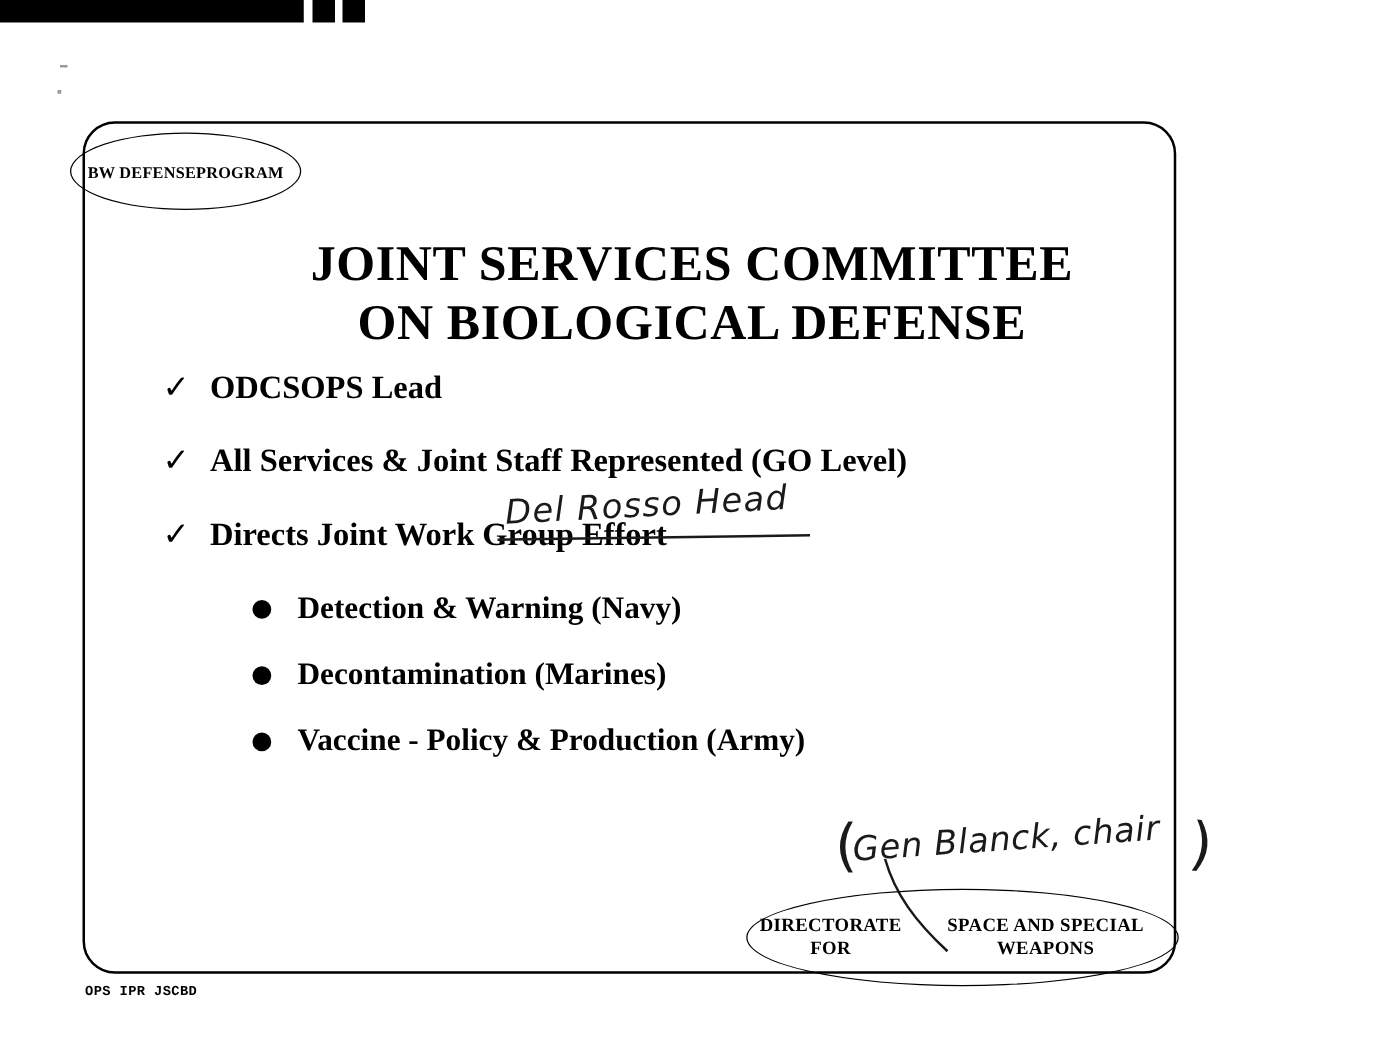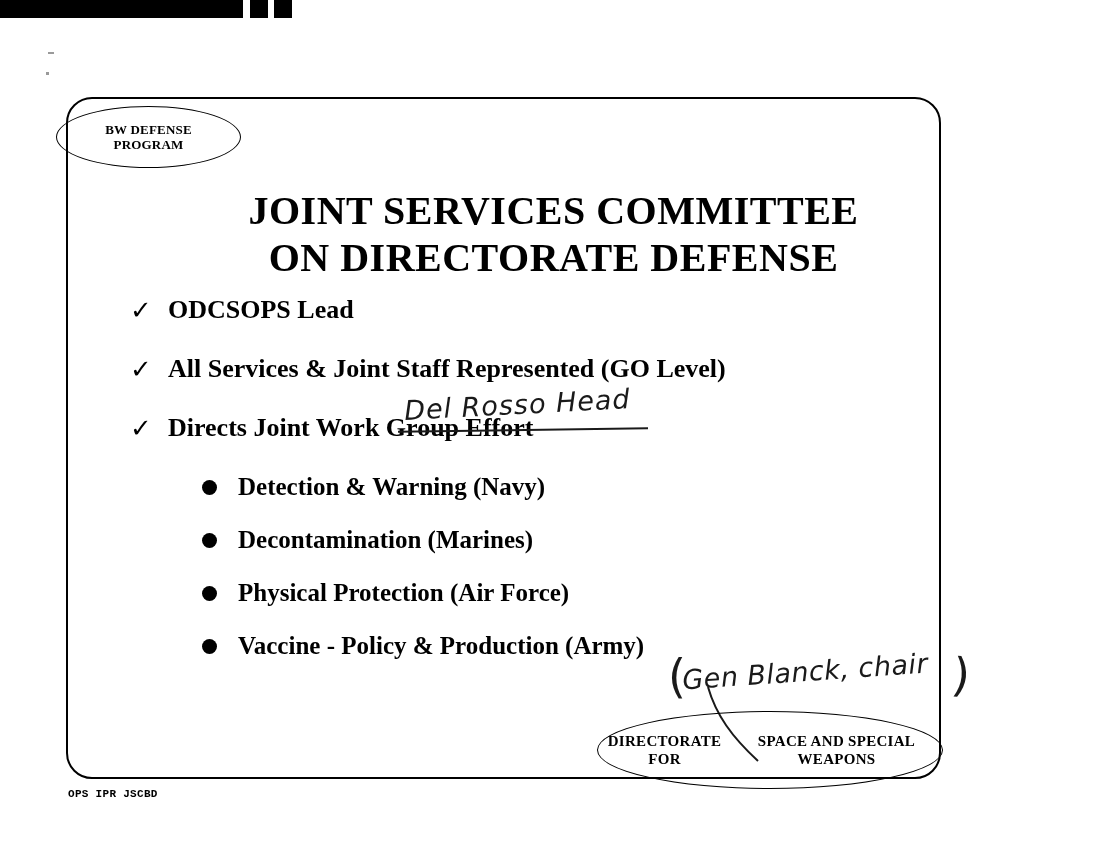--- a/index.html
+++ b/index.html
@@ -65,21 +65,20 @@
   #bw-oval {
     position: absolute;
     left: 56px;
     top: 106px;
     width: 185px;
     height: 62px;
     border: 1.6px solid #000000;
     border-radius: 50%;
     box-sizing: border-box;
     display: flex;
-    flex-direction: column;
     align-items: center;
     justify-content: center;
     font-family: "Liberation Serif", serif;
     font-weight: bold;
     font-size: 13px;
     line-height: 15px;
     letter-spacing: 0.2px;
     text-align: center;
   }
 
@@ -241,21 +240,21 @@
 <div class="speck" style="left:48px;top:52px;width:6px;height:2px;"></div>
 <div class="speck" style="left:46px;top:72px;width:3px;height:3px;"></div>
 <div class="speck" style="left:836px;top:148px;width:3px;height:3px;"></div>
 <div class="speck" style="left:864px;top:519px;width:3px;height:6px;"></div>
 <div class="speck" style="left:316px;top:756px;width:8px;height:2px;"></div>
 
 <div id="slide">
 
   <div id="title">
     <div>JOINT SERVICES COMMITTEE</div>
-    <div>ON DIRECTORATE DEFENSE</div>
+    <div>ON BIOLOGICAL DEFENSE</div>
   </div>
 
   <div id="bullets">
 
     <div class="lvl1">
       <span class="check">✓</span>
       <span>ODCSOPS Lead</span>
     </div>
 
     <div class="lvl1">
@@ -272,24 +271,20 @@
       <div class="lvl2">
         <span class="dot"></span>
         <span>Detection &amp; Warning (Navy)</span>
       </div>
       <div class="lvl2">
         <span class="dot"></span>
         <span>Decontamination (Marines)</span>
       </div>
       <div class="lvl2">
         <span class="dot"></span>
-        <span>Physical Protection (Air Force)</span>
-      </div>
-      <div class="lvl2">
-        <span class="dot"></span>
         <span>Vaccine - Policy &amp; Production (Army)</span>
       </div>
     </div>
 
   </div>
 
   <div class="hand" id="hand-delrosso">Del Rosso Head</div>
   <div id="hand-delrosso-underline"></div>
 
   <div class="hand" id="hand-paren-left">(</div>

